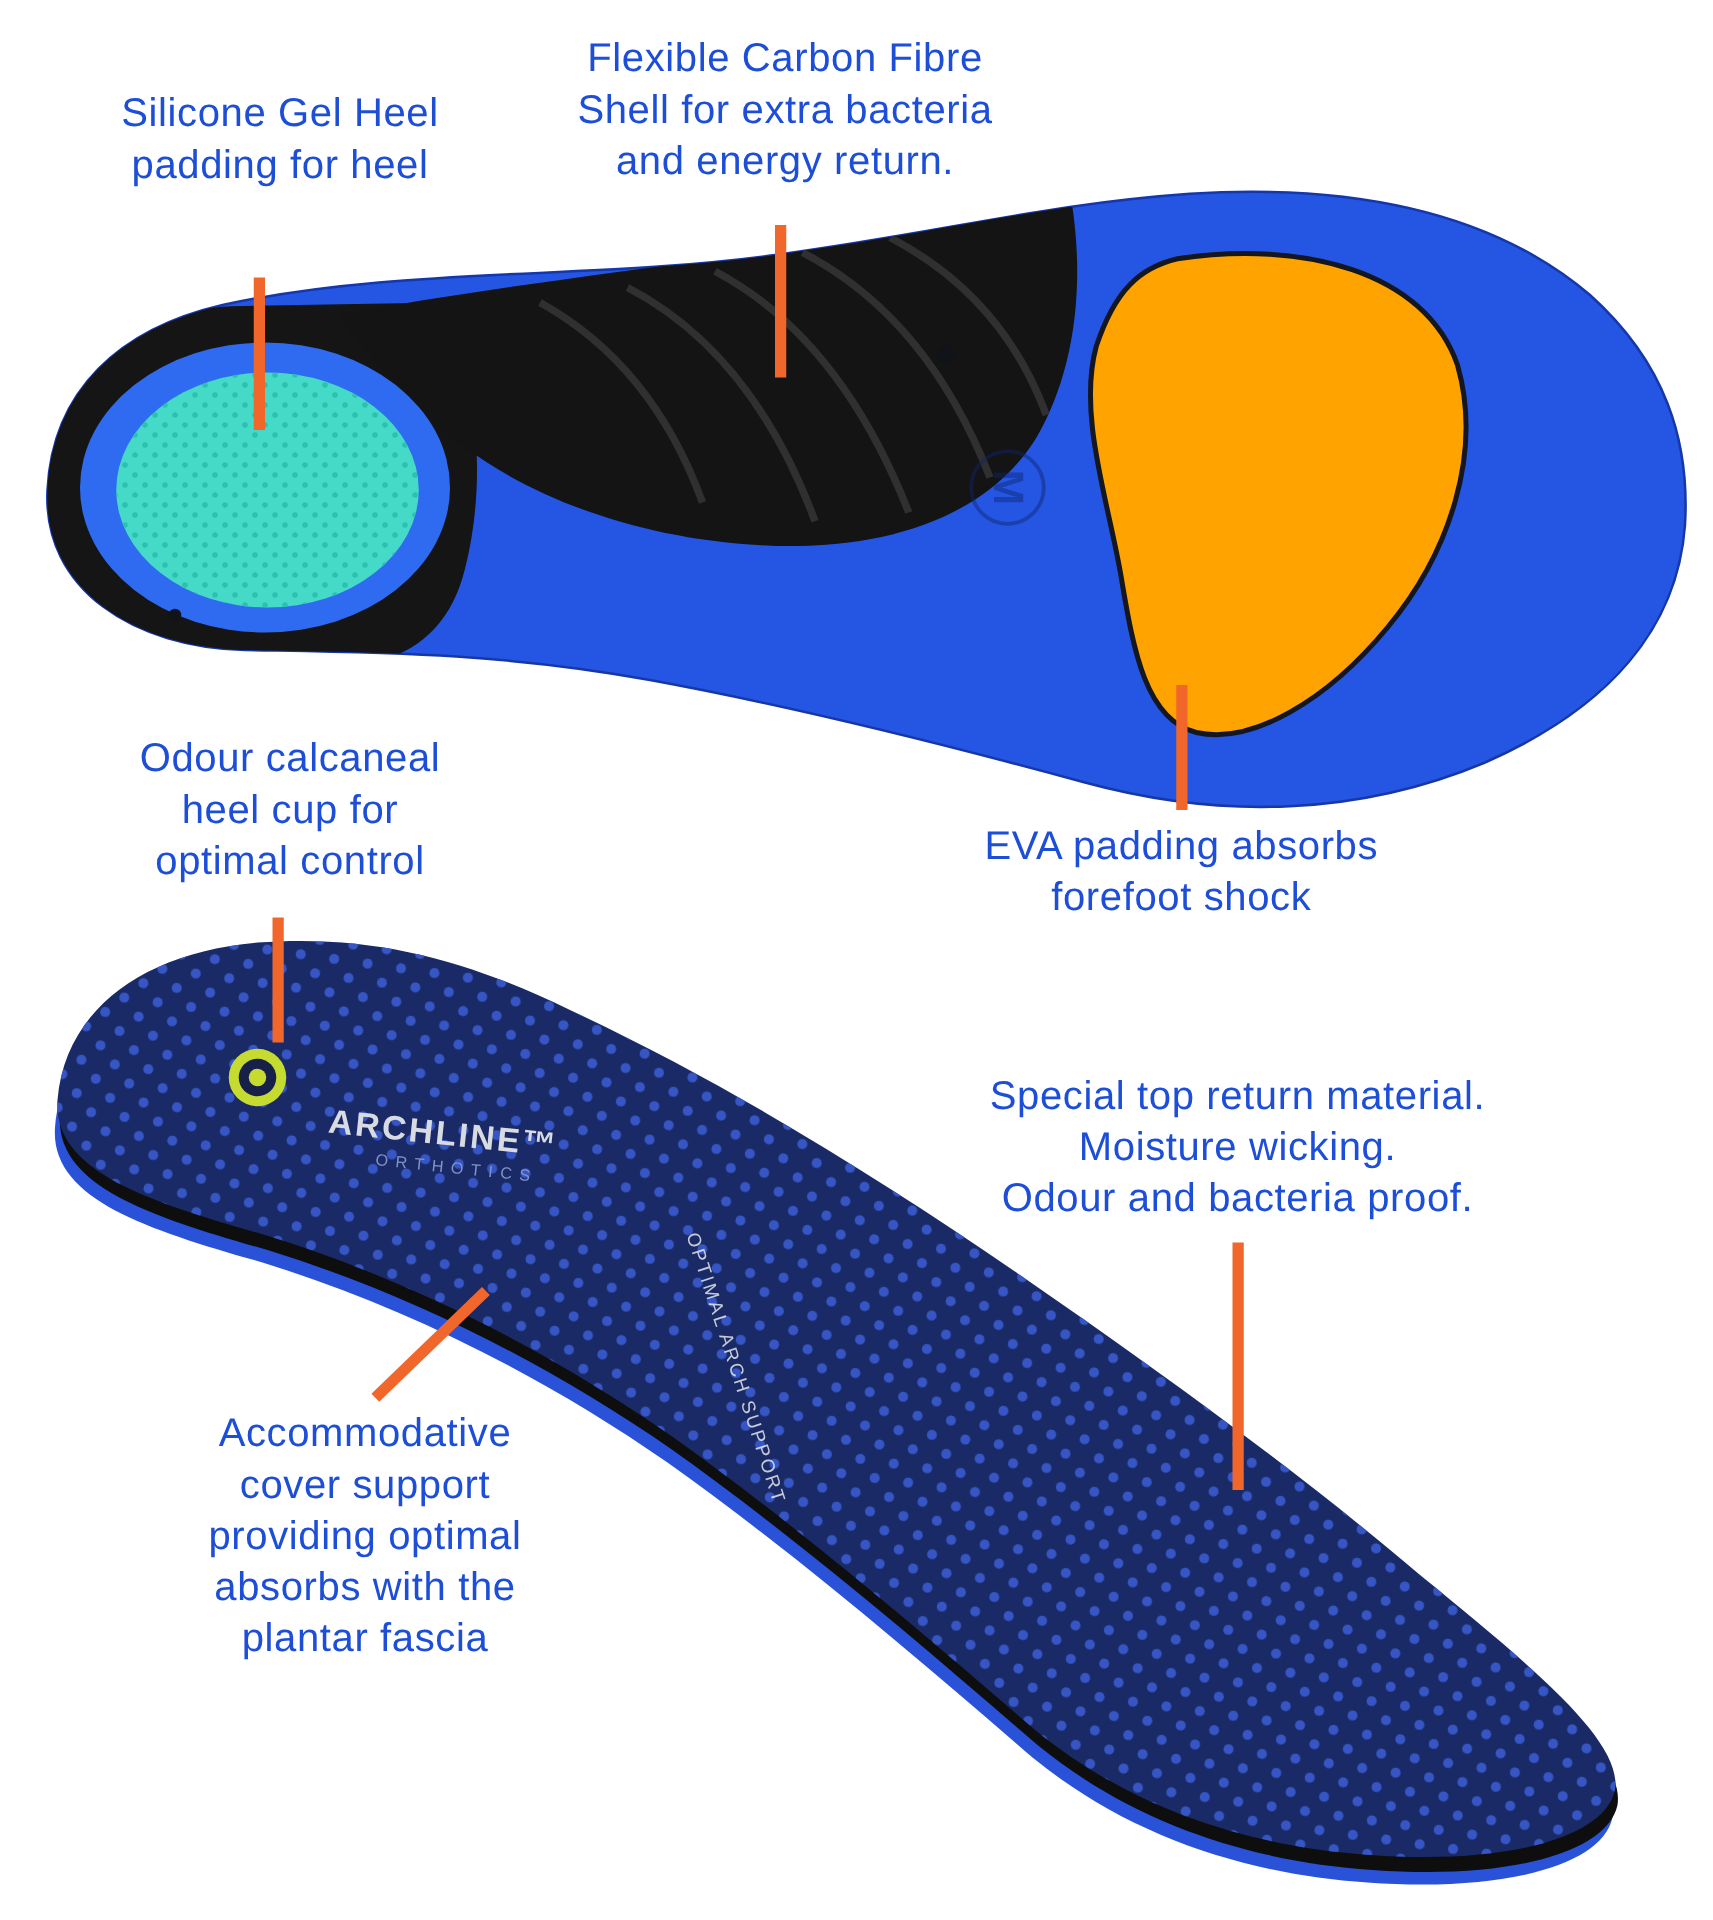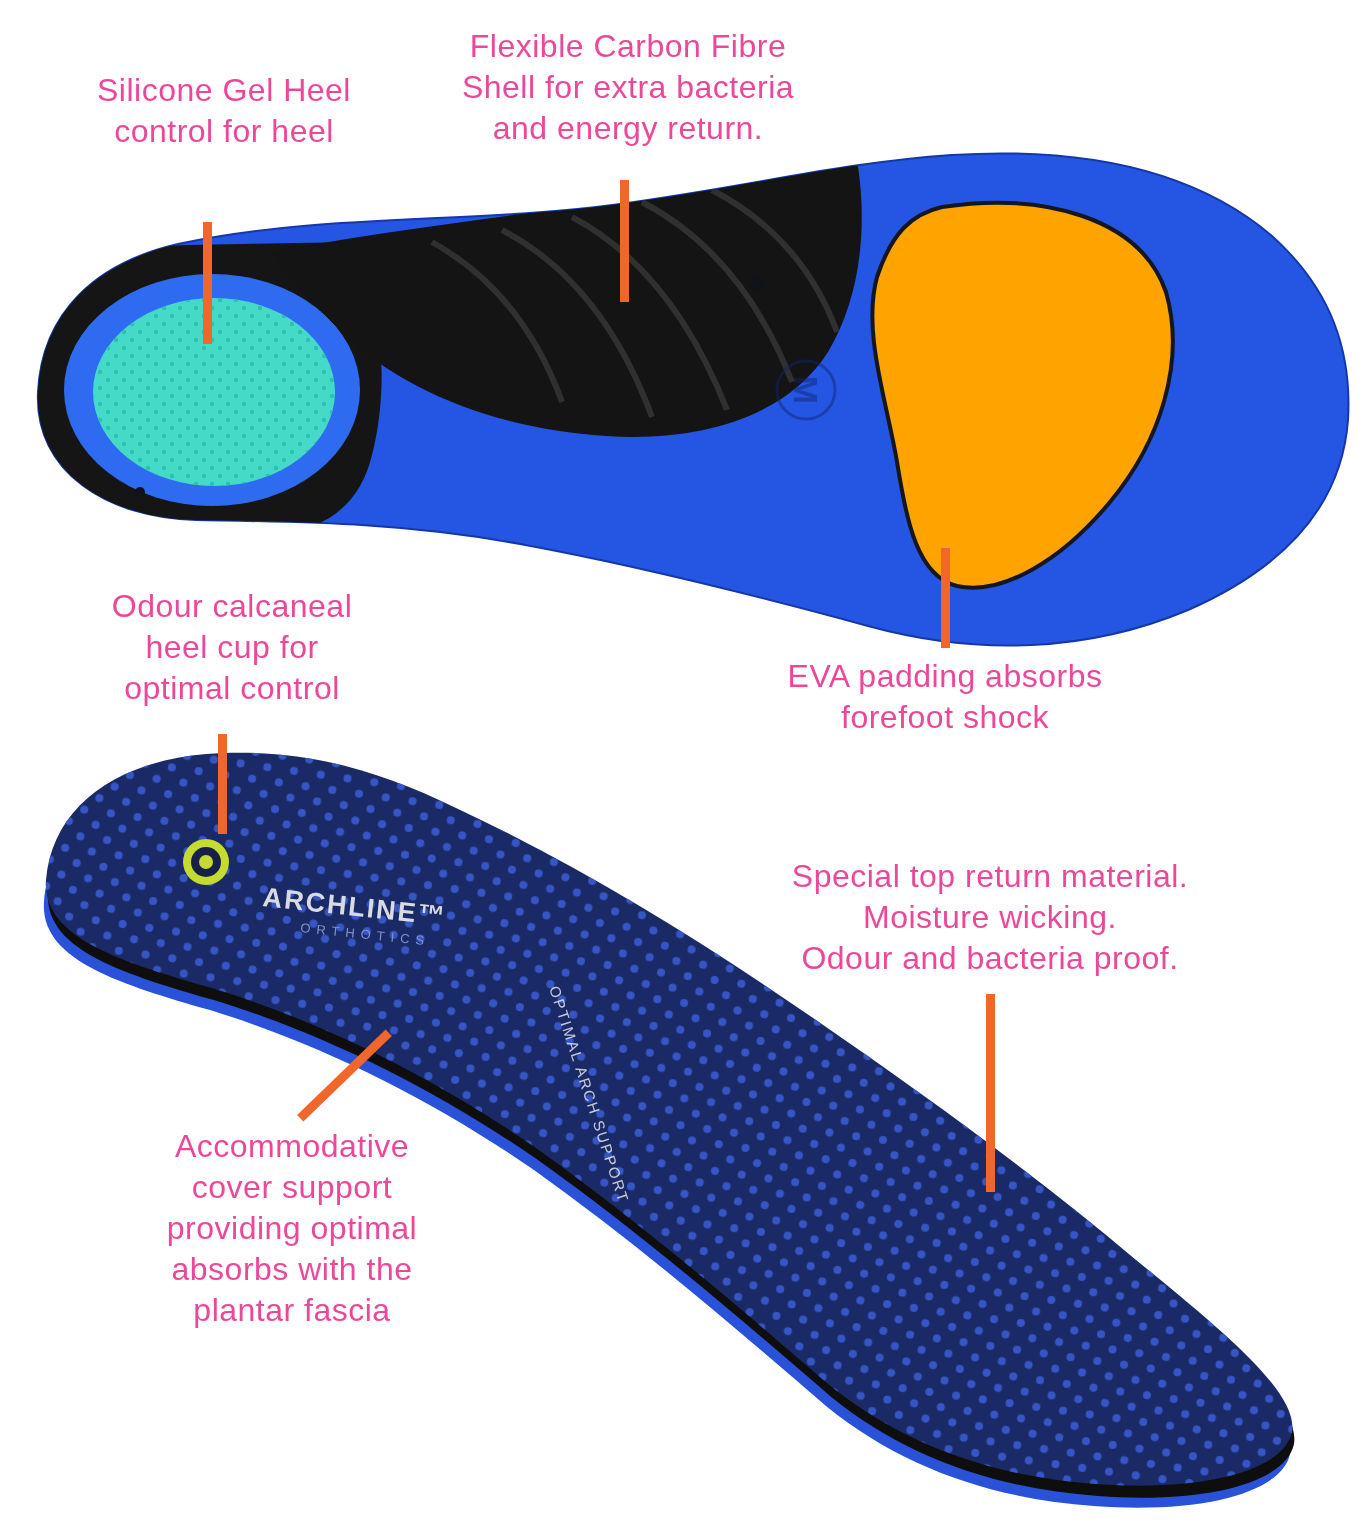--- a/index.html
+++ b/index.html
@@ -14,21 +14,21 @@
   .art {
     position: absolute;
     left: 0; top: 0;
   }
   .ann {
     position: absolute;
     transform: translateX(-50%);
     text-align: center;
     font-size: 32px;
     line-height: 41px;
-    color: #ec4899;
+    color: #1d4ed8;
     white-space: nowrap;
     letter-spacing: 0.5px;
   }
   .leader {
     position: absolute;
     width: 9px;
     background: #F1662A;
   }
   .leader.diag { transform: rotate(46deg); }
 </style>
@@ -108,21 +108,21 @@
 
   <div class="leader" style="left:203px; top:222px; height:122px"></div>
   <div class="leader" style="left:620px; top:180px; height:122px"></div>
   <div class="leader" style="left:941px; top:548px; height:100px"></div>
   <div class="leader" style="left:218px; top:734px; height:100px"></div>
   <div class="leader" style="left:986px; top:994px; height:198px"></div>
   <div class="leader diag" style="left:340px; top:1014px; height:123px"></div>
 
   <div class="ann" style="left:224px; top:70px">
     <div>Silicone Gel Heel</div>
-    <div>control for heel</div>
+    <div>padding for heel</div>
   </div>
 
   <div class="ann" style="left:628px; top:26px">
     <div>Flexible Carbon Fibre</div>
     <div>Shell for extra bacteria</div>
     <div>and energy return.</div>
   </div>
 
   <div class="ann" style="left:945px; top:656px">
     <div>EVA padding absorbs</div>

